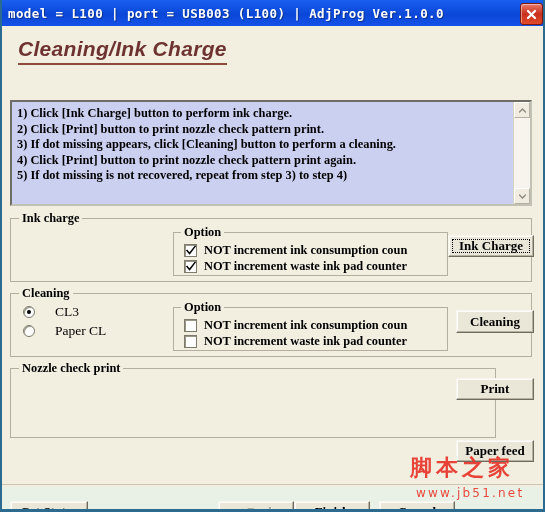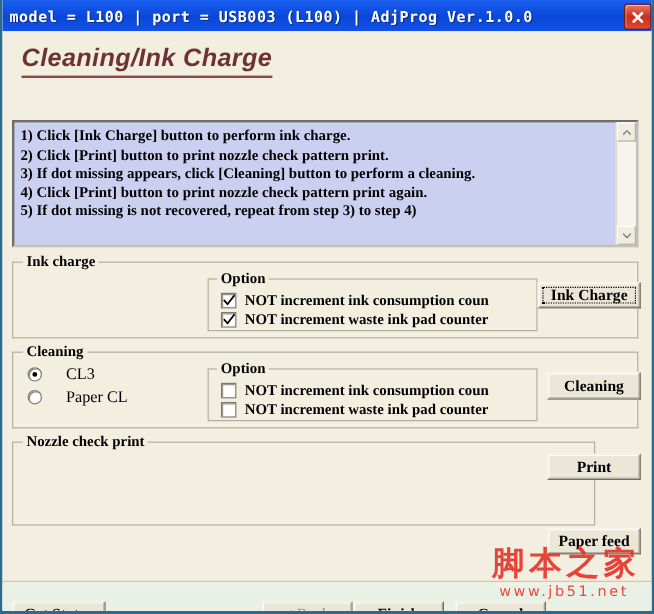--- a/index.html
+++ b/index.html
@@ -231,23 +231,23 @@
     width: 541px; height: 48px;
     background: #e9f1e6;
   }
 
   
   .watermark {
     position: absolute; left: 408px; top: 456px;
     pointer-events: none;
   }
   .wm-cn {
-    font-family: Liberation Serif, serif;
-    font-weight: bold;
-    font-size: 27px;
+    font-family: Liberation Mono, monospace;
+    font-weight: bold;
+    font-size: 22px;
     color: #e8352a;
     letter-spacing: 4px;
     line-height: 27px;
     white-space: nowrap;
     opacity: 0.92;
   }
   .wm-url {
     font-family: "DejaVu Sans", sans-serif;
     font-size: 12px;
     color: #e8352a;

